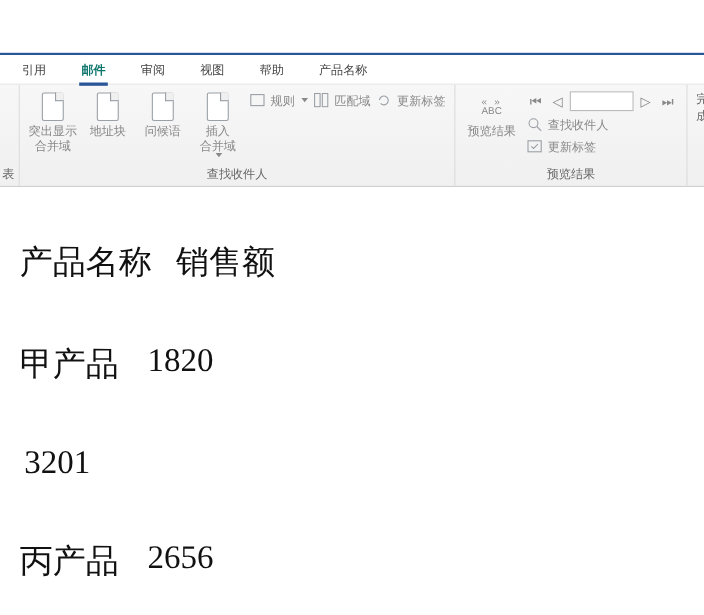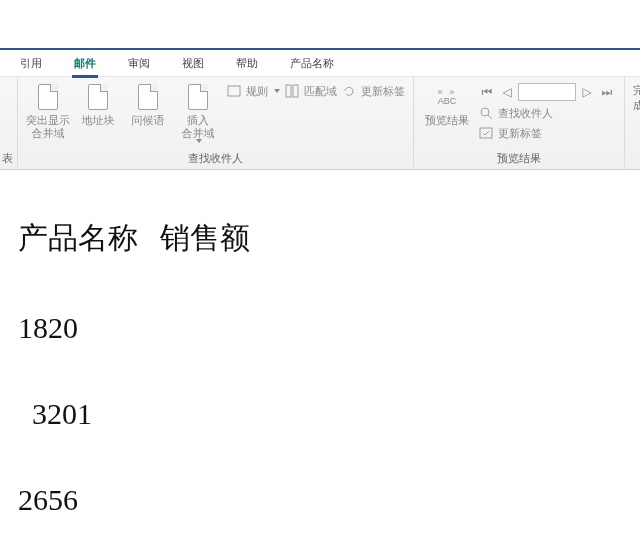--- a/index.html
+++ b/index.html
@@ -146,21 +146,21 @@
     margin-bottom: 52px;
   }
   .data-row {
     font-size: 30px;
     display:flex;
     gap: 20px;
     margin-bottom: 52px;
   }
   .data-row .pname { min-width: 96px; }
   .data-row .pval { }
-  .data-row.r2 .pval { margin-left: 14px; text-align: center; }
+  .data-row.r2 .pval { margin-left: 4px; text-align: center; }
   .data-row.r4 .pval { margin-left: 42px; }
 
   
   .doc-icon {
     width: 20px; height: 26px;
     border: 1.5px solid #9aa0a6;
     border-radius: 2px;
     position: relative;
     background:#fff;
   }
@@ -297,25 +297,27 @@
   </div>
 
 </div>
 
 <div class="doc-area">
   <div class="header-row">
     <span>产品名称</span>
     <span>销售额</span>
   </div>
   <div class="data-row">
+    <span class="pname">甲产品</span>
     <span class="pval">1820</span>
   </div>
   <div class="data-row r2">
     <span class="pval">3201</span>
   </div>
   <div class="data-row">
+    <span class="pname">丙产品</span>
     <span class="pval">2656</span>
   </div>
   <div class="data-row r4" style="margin-bottom:0;">
     <span class="pname">丁产品</span>
     <span class="pval">5612</span>
   </div>
 </div>
 
 </body></html>

